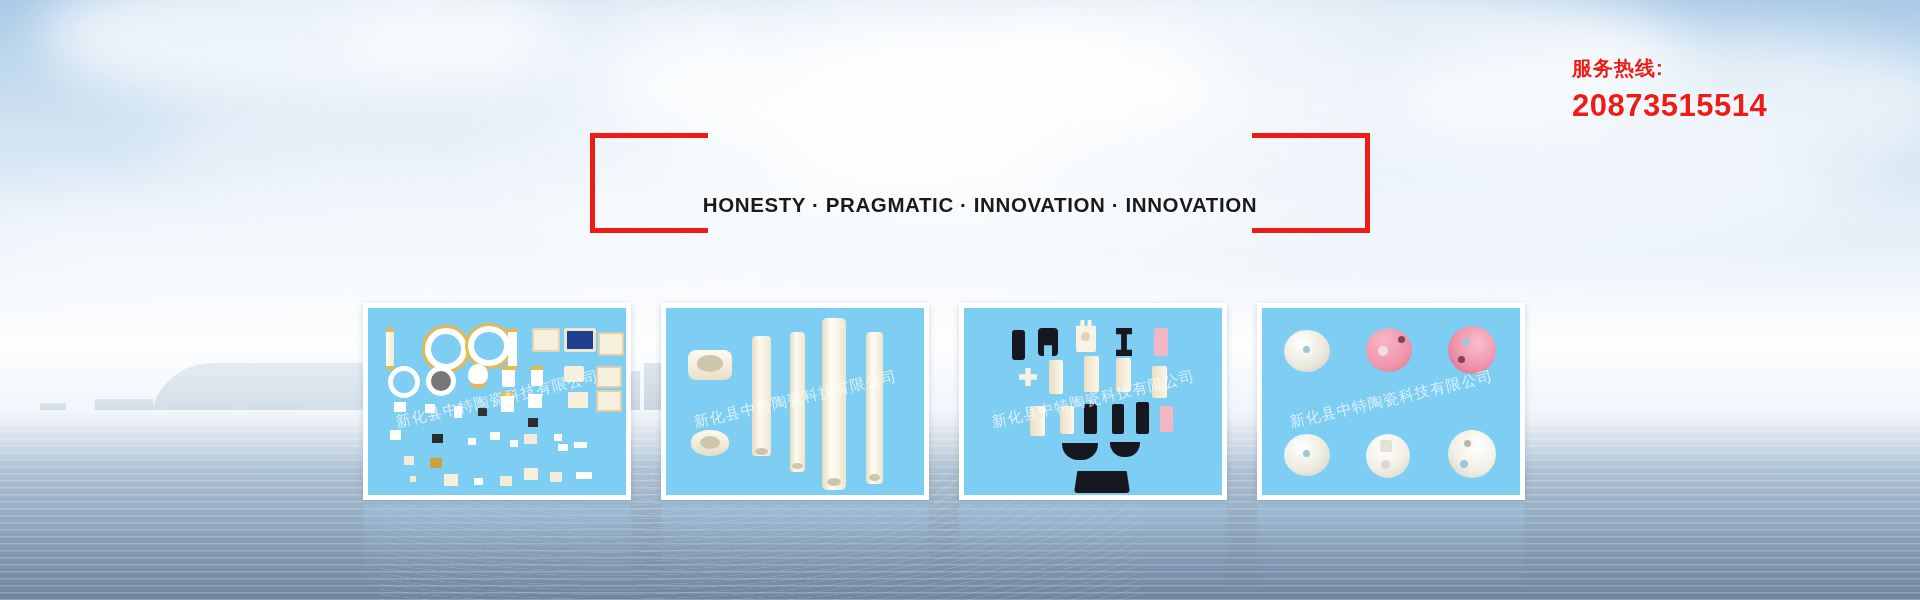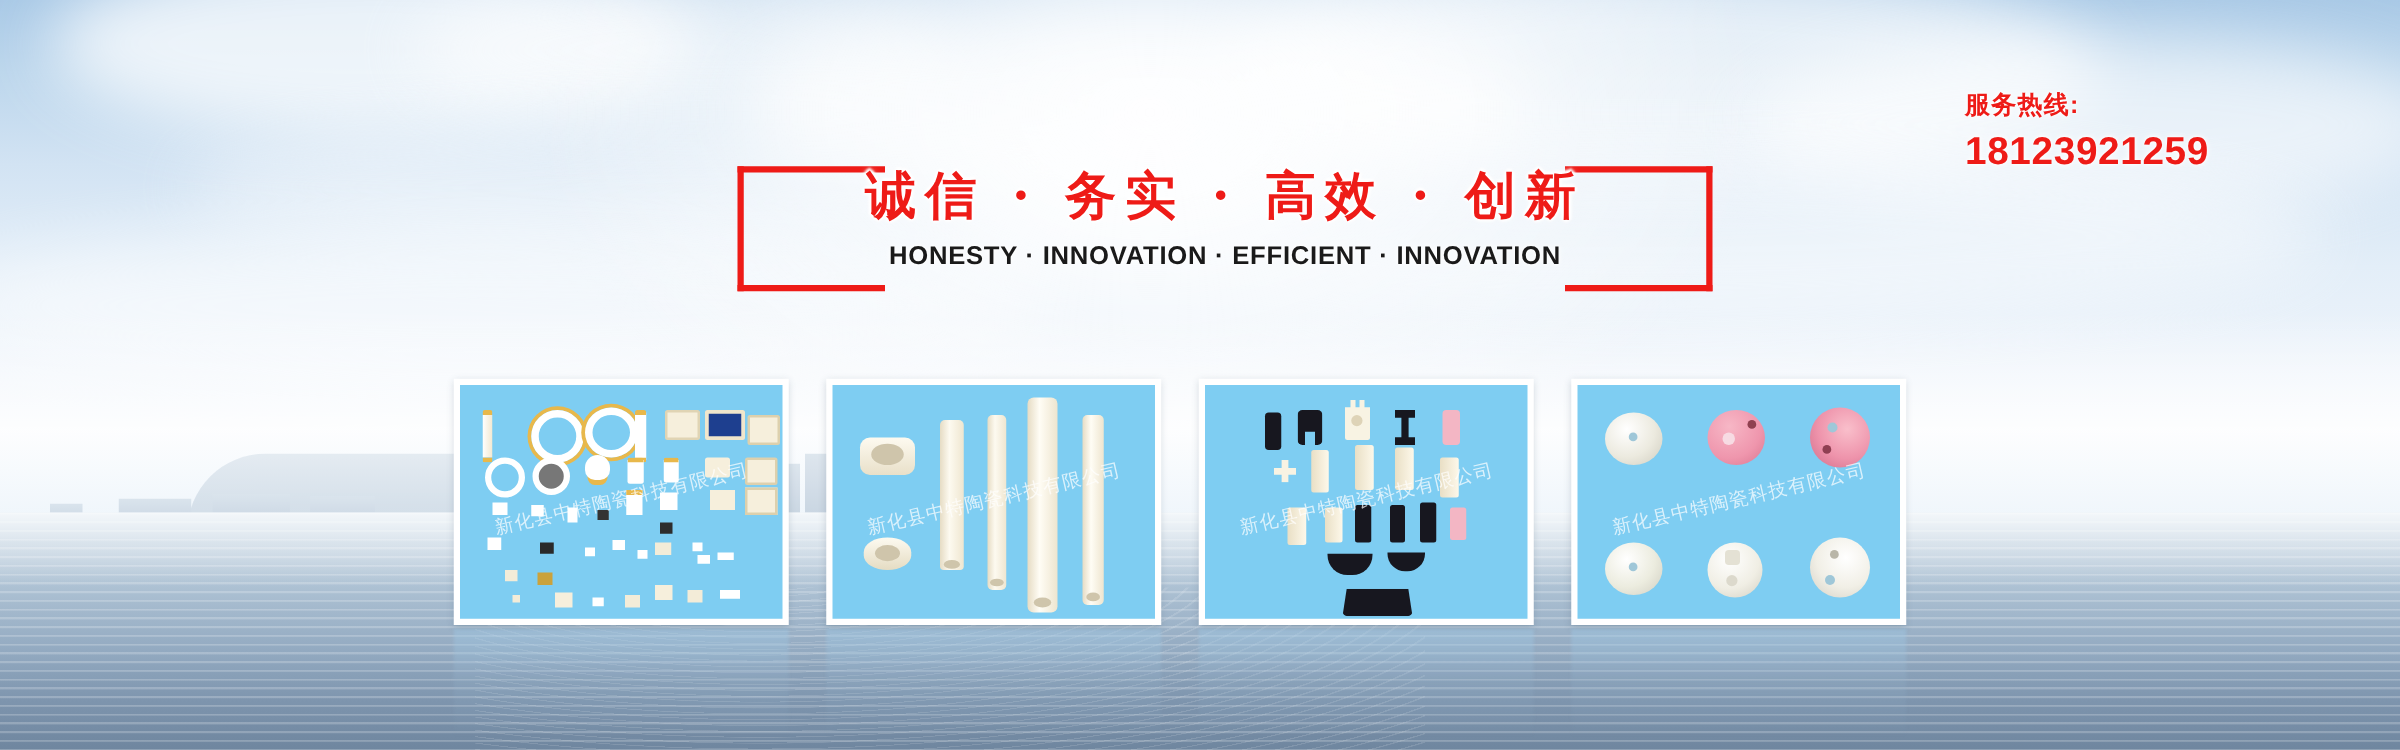--- a/index.html
+++ b/index.html
@@ -99,21 +99,21 @@
     white-space:nowrap;
   }
 
   
   .contact{position:absolute;right:48px;top:55px;text-align:left;width:300px;}
   .contact .mfr{
     font-size:21.5px;font-weight:700;color:#ee1b17;letter-spacing:1.5px;
     text-shadow:0 0 3px #fff,0 0 5px #fff;white-space:nowrap;
   }
   .contact .hot{
-    margin-top:15px;font-size:20px;font-weight:700;color:#ee1b17;letter-spacing:1px;
+    font-size:20px;font-weight:700;color:#ee1b17;letter-spacing:1px;
     text-shadow:0 0 3px #fff,0 0 5px #fff;white-space:nowrap;
   }
   .contact .tel{
     margin-top:6px;font-size:31px;font-weight:700;color:#ee1b17;letter-spacing:.5px;
     text-shadow:0 0 3px #fff,0 0 6px #fff;white-space:nowrap;
   }
 
   
   .panels{position:absolute;left:363px;top:303px;width:1195px;height:197px;display:flex;gap:30px;}
   .panel{
@@ -182,27 +182,26 @@
     <div class="bracket bk-left">
       <span class="h t"></span>
         <span class="v"></span>
         <span class="h b"></span>
     </div>
     <div class="bracket bk-right">
       <span class="h t"></span>
         <span class="v"></span>
         <span class="h b"></span>
     </div>
-    <div class="slogan-cn">诚信 · 务实 · 高效 · 创新</div>
-    <div class="slogan-en">HONESTY · INNOVATION · EFFICIENT · INNOVATION</div>
+    <div class="slogan-en">HONESTY · PRAGMATIC · INNOVATION · INNOVATION</div>
   </div>
 
   <div class="contact">
     <div class="hot">服务热线:</div>
-    <div class="tel">18123921259</div>
+    <div class="tel">20873515514</div>
   </div>
 
   <div class="panels">
 
     <div class="panel">
       <div class="pimg">
         <div class="part" style="left:18px;top:20px;width:8px;height:34px;background:linear-gradient(90deg,#fff,#f3e8d0);border-top:4px solid #e8b84b;border-bottom:4px solid #e8b84b;border-radius:2px;"></div>
         <div class="part" style="left:57px;top:20px;width:30px;height:30px;border:6px solid #fff;border-radius:50%;box-shadow:0 0 0 3px #e8b84b;"></div>
         <div class="part" style="left:100px;top:18px;width:30px;height:28px;border:6px solid #fff;border-radius:50%;box-shadow:0 0 0 3px #e8b84b;"></div>
         <div class="part" style="left:140px;top:20px;width:9px;height:34px;background:#fff;border-top:4px solid #e8b84b;border-bottom:4px solid #e8b84b;border-radius:2px;"></div>

